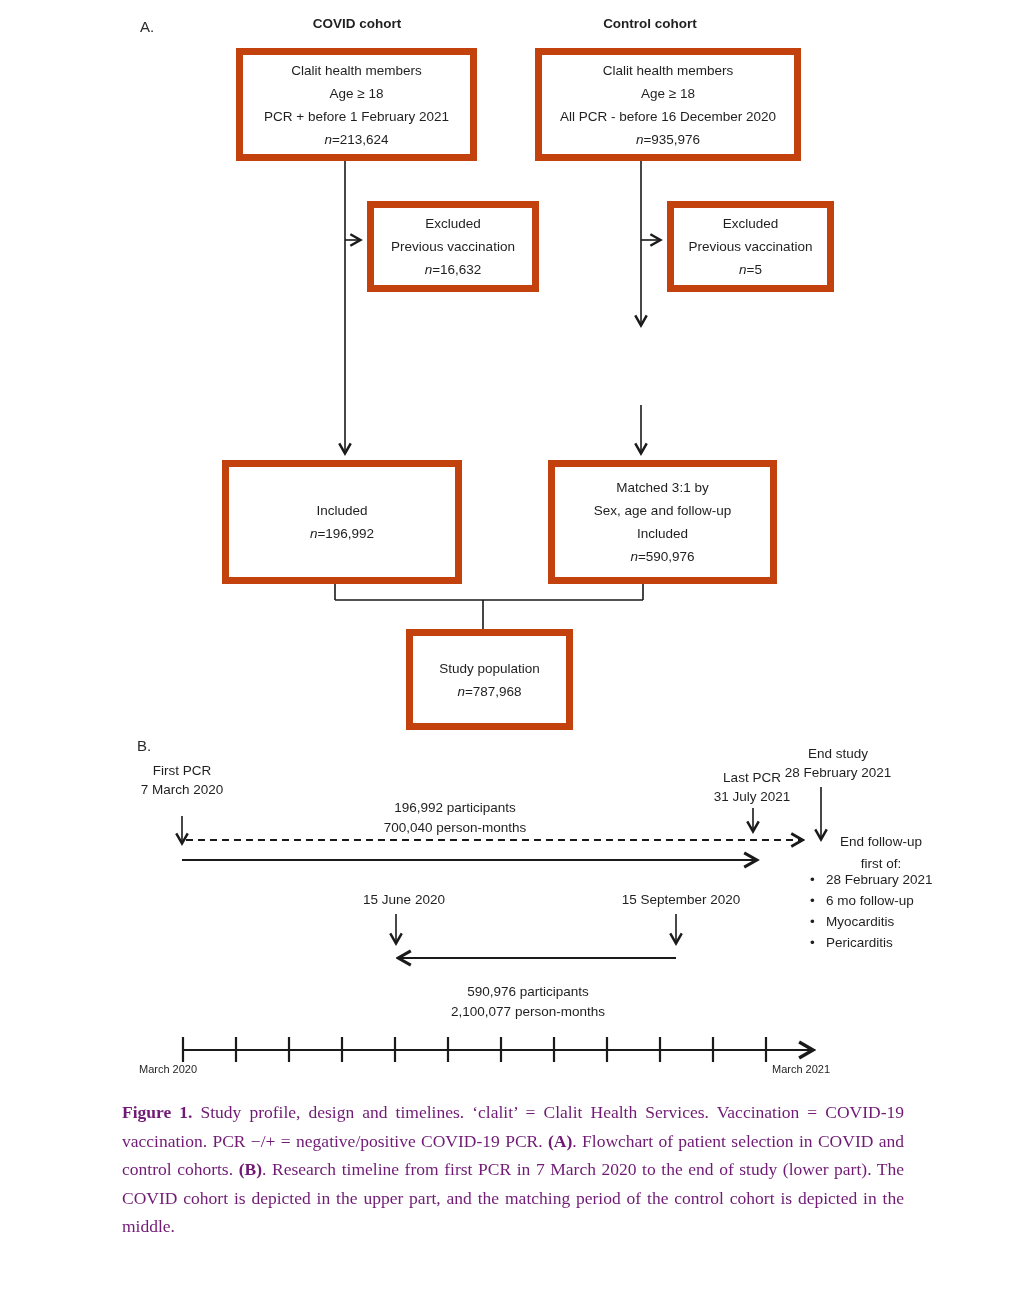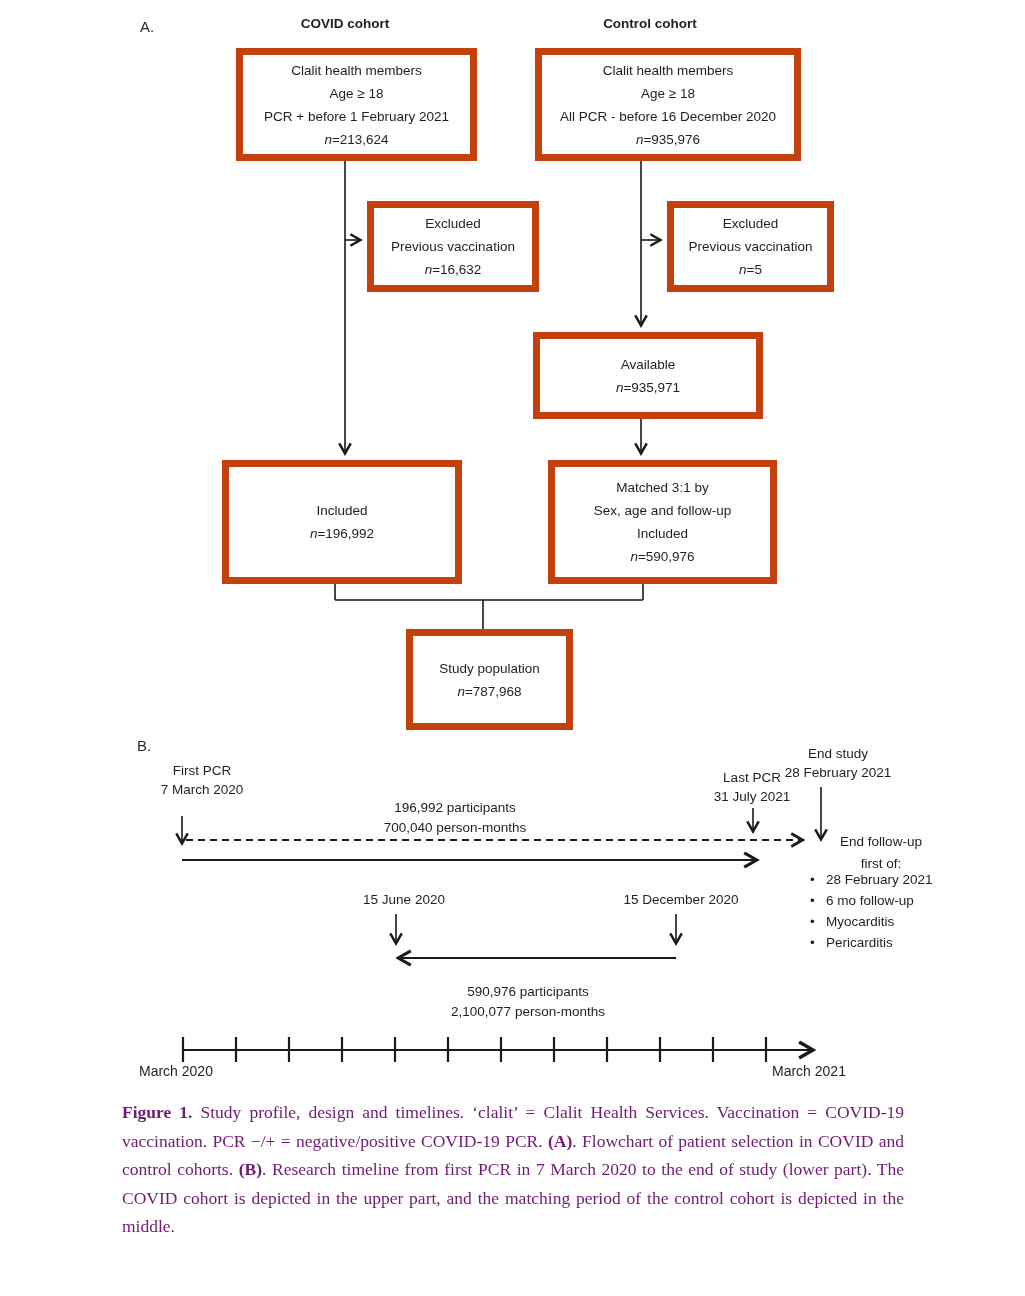--- a/index.html
+++ b/index.html
@@ -13,21 +13,21 @@
         white-space:nowrap;}
   .fbox .bl{width:100%;}
   .nline i{font-style:italic;}
   svg.lines{position:absolute;left:0;top:0;pointer-events:none;}
   .blabel{position:absolute;font-size:13.5px;line-height:19px;text-align:center;white-space:nowrap;
           transform:translateX(-50%);}
   .blabel.lh20{line-height:20px;margin-top:16px;}
   .bullets{position:absolute;font-size:13.5px;line-height:21px;}
   .bullet-row{display:flex;align-items:baseline;}
   .bullet-row .dot{width:16px;flex:0 0 16px;}
-  .axis-label{position:absolute;font-size:14px;white-space:nowrap;}
+  .axis-label{position:absolute;font-size:11px;white-space:nowrap;}
   .caption{position:absolute;left:122px;top:1098px;width:782px;margin:0;
            font-family:"Liberation Serif","DejaVu Serif",serif;font-size:17.5px;line-height:28.5px;
            text-align:justify;color:#701a75;}
   .caption b{font-weight:bold;}
 </style>
 </head>
 <body>
 
 <div class="page">
 
@@ -54,21 +54,21 @@
     <path d="M676 914 V942" fill="none" stroke="#1a1a1a" stroke-width="1.6" marker-end="url(#arr)"></path>
     <path d="M676 958 H400" fill="none" stroke="#1a1a1a" stroke-width="2" marker-end="url(#arr)"></path>
 
     <path d="M183 1050 H811" fill="none" stroke="#1a1a1a" stroke-width="2.2" marker-end="url(#arr)"></path>
     <path d="M183 1037 V1062 M236 1037 V1062 M289 1037 V1062 M342 1037 V1062 M395 1037 V1062
              M448 1037 V1062 M501 1037 V1062 M554 1037 V1062 M607 1037 V1062 M660 1037 V1062
              M713 1037 V1062 M766 1037 V1062" fill="none" stroke="#1a1a1a" stroke-width="2.2"></path>
   </svg>
 
   <div class="abs panel-label" style="left:140px;top:18px;">A.</div>
-  <div class="abs cohort-header" style="left:345px;top:16px;">COVID cohort</div>
+  <div class="abs cohort-header" style="left:357px;top:16px;">COVID cohort</div>
   <div class="abs cohort-header" style="left:650px;top:16px;">Control cohort</div>
 
   <div class="fbox" style="left:236px;top:48px;width:227px;height:99px;">
     <div class="bl">Clalit health members</div>
     <div class="bl">Age ≥ 18</div>
     <div class="bl">PCR + before 1 February 2021</div>
     <div class="bl nline"><i>n</i><span>=213,624</span></div>
   </div>
 
   <div class="fbox" style="left:535px;top:48px;width:252px;height:99px;">
@@ -83,45 +83,41 @@
     <div class="bl">Previous vaccination</div>
     <div class="bl nline"><i>n</i><span>=16,632</span></div>
   </div>
 
   <div class="fbox" style="left:667px;top:201px;width:153px;height:77px;">
     <div class="bl">Excluded</div>
     <div class="bl">Previous vaccination</div>
     <div class="bl nline"><i>n</i><span>=5</span></div>
   </div>
 
-  <div class="fbox" style="left:533px;top:332px;width:216px;height:73px;">
-    <div class="bl">Available</div>
-    <div class="bl nline"><i>n</i><span>=935,971</span></div>
-  </div>
 
   <div class="fbox" style="left:222px;top:460px;width:226px;height:110px;">
     <div class="bl">Included</div>
     <div class="bl nline"><i>n</i><span>=196,992</span></div>
   </div>
 
   <div class="fbox" style="left:548px;top:460px;width:215px;height:110px;">
     <div class="bl">Matched 3:1 by</div>
     <div class="bl">Sex, age and follow-up</div>
     <div class="bl">Included</div>
     <div class="bl nline"><i>n</i><span>=590,976</span></div>
   </div>
 
   <div class="fbox" style="left:406px;top:629px;width:153px;height:87px;justify-content:center;">
     <div class="bl">Study population</div>
     <div class="bl nline"><i>n</i><span>=787,968</span></div>
   </div>
 
   <div class="abs panel-label" style="left:137px;top:737px;">B.</div>
 
-  <div class="blabel" style="left:182px;top:761px;margin-left:20px;">
+  <div class="blabel" style="left:182px;top:761px;">
     <div>First PCR</div>
     <div>7 March 2020</div>
   </div>
 
   <div class="blabel lh20" style="left:455px;top:782px;">
     <div>196,992 participants</div>
     <div>700,040 person-months</div>
   </div>
 
   <div class="blabel" style="left:752px;top:768px;">
@@ -152,21 +148,21 @@
         <span class="dot">•</span>
         <span>Myocarditis</span>
       </div>
     <div class="bullet-row">
         <span class="dot">•</span>
         <span>Pericarditis</span>
       </div>
   </div>
 
   <div class="blabel" style="left:404px;top:890px;">15 June 2020</div>
-  <div class="blabel" style="left:681px;top:890px;">15 December 2020</div>
+  <div class="blabel" style="left:681px;top:890px;">15 September 2020</div>
 
   <div class="blabel lh20" style="left:528px;top:966px;">
     <div>590,976 participants</div>
     <div>2,100,077 person-months</div>
   </div>
 
   <div class="axis-label" style="left:139px;top:1063px;">March 2020</div>
   <div class="axis-label" style="left:772px;top:1063px;">March 2021</div>
 
   <p class="caption"><b>Figure 1.</b><span> Study profile, design and timelines. ‘clalit’ = Clalit Health Services. Vaccination = COVID-19 vaccination. PCR −/+ = negative/positive COVID-19 PCR. </span><b>(A)</b><span>. Flowchart of patient selection in COVID and control cohorts. </span><b>(B)</b><span>. Research timeline from first PCR in 7 March 2020 to the end of study (lower part). The COVID cohort is depicted in the upper part, and the matching period of the control cohort is depicted in the middle.</span></p>

